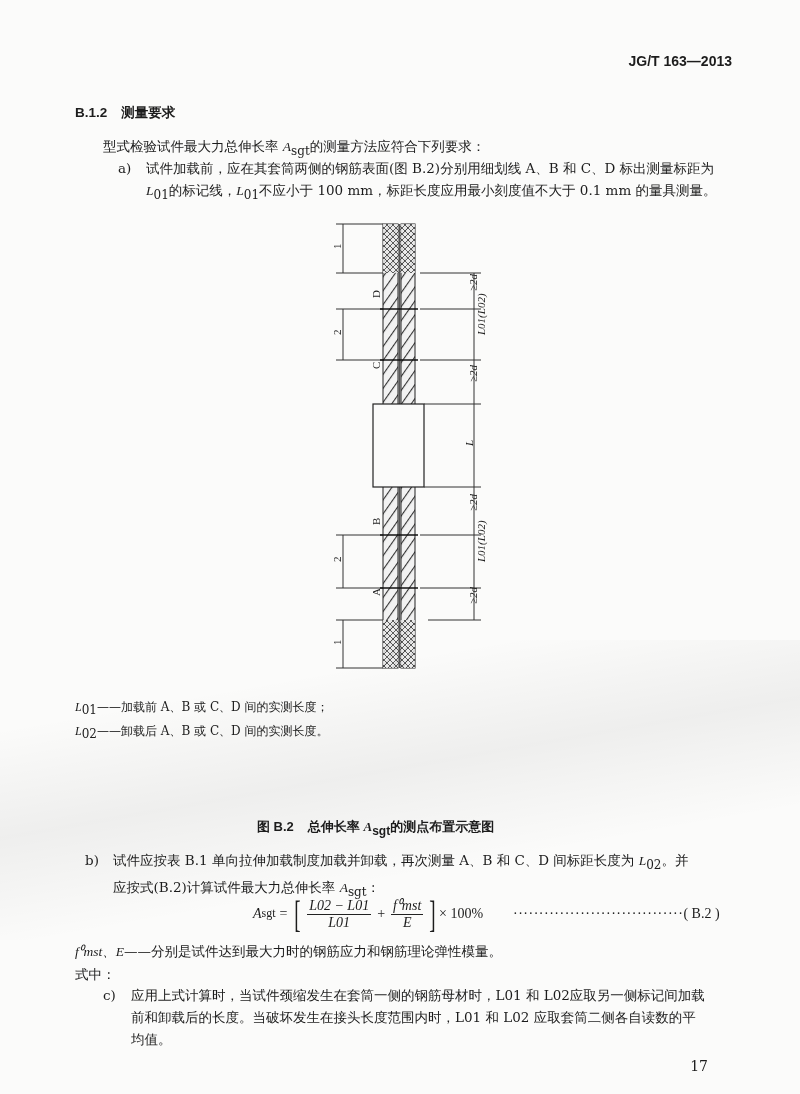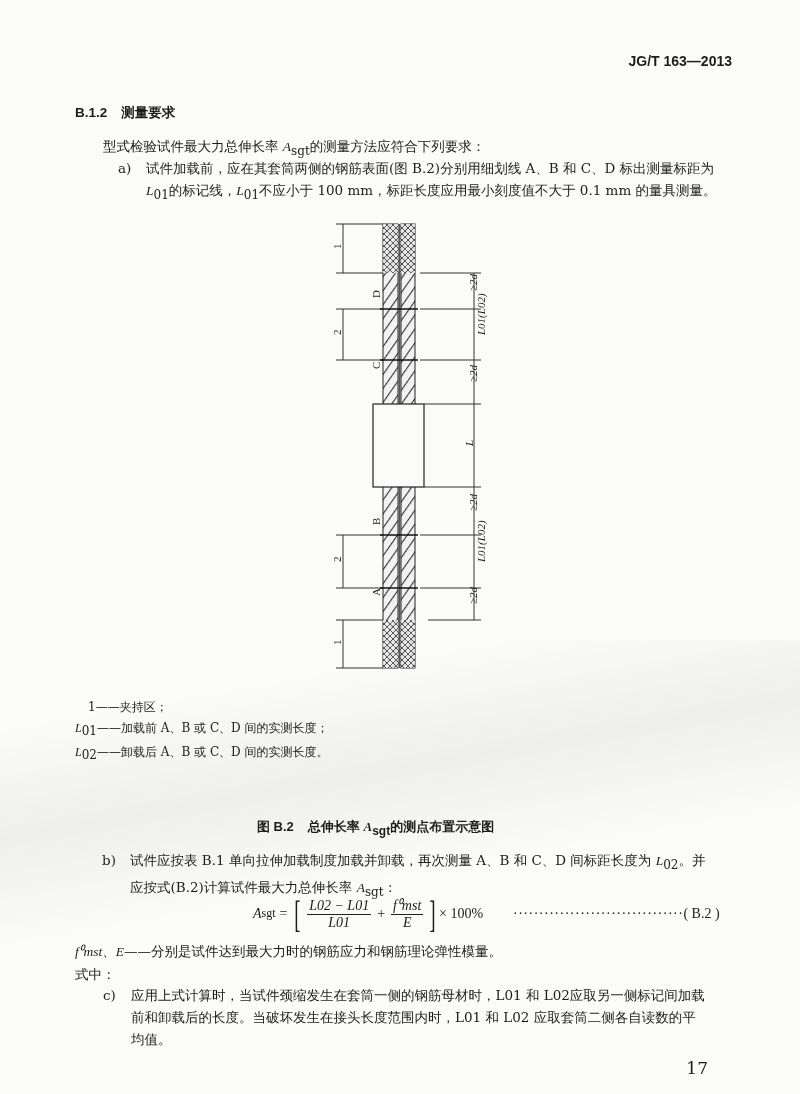--- a/index.html
+++ b/index.html
@@ -22,21 +22,21 @@
   .it { font-style: italic; font-family: "Liberation Serif", serif; }
   sub, sup { font-size: 12px; }
   .legend { font-size: 12px; line-height: 21px; }
   .caption { left: 257px; top: 818px; font-size: 13px; font-weight: bold; font-family: "Liberation Sans", sans-serif; }
   .formula { left: 253px; top: 895px; font-size: 14px; font-family: "Liberation Serif", serif; display: flex; align-items: center; }
   .frac { display: inline-flex; flex-direction: column; align-items: center; margin: 0 3px; }
   .frac .n { border-bottom: 1px solid #222; padding: 0 2px; line-height: 16px; }
   .frac .d { line-height: 16px; }
   .bracket { font-size: 38px; font-weight: 100; line-height: 38px; transform: scaleX(0.5); display: inline-block; }
   .dots { margin-left: 30px; letter-spacing: 0.5px; }
-  .pagenum { right: 92px; top: 1058px; font-size: 17px; }
+  .pagenum { right: 92px; top: 1058px; font-size: 14px; }
   svg text { font-family: "Liberation Serif", serif; }
 </style>
 </head>
 <body>
 
 <div class="shade"></div>
 
 <div class="abs hdr">JG/T 163—2013</div>
 
 <div class="abs sec">
@@ -124,30 +124,29 @@
     <text x="470" y="350" transform="rotate(-90 470 335)">L01(L02)</text>
     <text x="470" y="389" transform="rotate(-90 470 382)">≥2d</text>
     <text x="470" y="449" transform="rotate(-90 470 446)">L</text>
     <text x="470" y="518" transform="rotate(-90 470 511)">≥2d</text>
     <text x="470" y="577" transform="rotate(-90 470 562)">L01(L02)</text>
     <text x="470" y="611" transform="rotate(-90 470 604)">≥2d</text>
   </g>
 </svg>
 
 <div class="abs legend" style="left:75px; top:697px;">
-  <div style="padding-left:13px;"><span>1</span><span>——夹持区；</span></div>
   <div><span class="it">L</span><sub>01</sub><span>——加载前 A、B 或 C、D 间的实测长度；</span></div>
   <div><span class="it">L</span><sub>02</sub><span>——卸载后 A、B 或 C、D 间的实测长度。</span></div>
 </div>
 
 <div class="abs caption">
   <span style="margin-right:14px;">图 B.2</span><span>总伸长率 </span><span class="it">A</span><sub>sgt</sub><span>的测点布置示意图</span>
 </div>
 
-<div class="abs p" style="left:102px; top:849px;">
+<div class="abs p" style="left:85px; top:849px;">
   <span style="display:inline-block;width:28px;">b)</span><span>试件应按表 B.1 单向拉伸加载制度加载并卸载，再次测量 A、B 和 C、D 间标距长度为 </span><span class="it">L</span><sub>02</sub><span>。并</span><br>
   <span style="display:inline-block;width:28px;"></span><span>应按式(B.2)计算试件最大力总伸长率 </span><span class="it">A</span><sub>sgt</sub><span>：</span>
 </div>
 
 <div class="abs formula">
   <span class="it">A</span>
     <sub style="align-self:flex-end;margin-bottom:12px;">sgt</sub>
   <span style="margin:0 4px;">=</span>
   <span class="bracket">[</span>
   <span class="frac">

